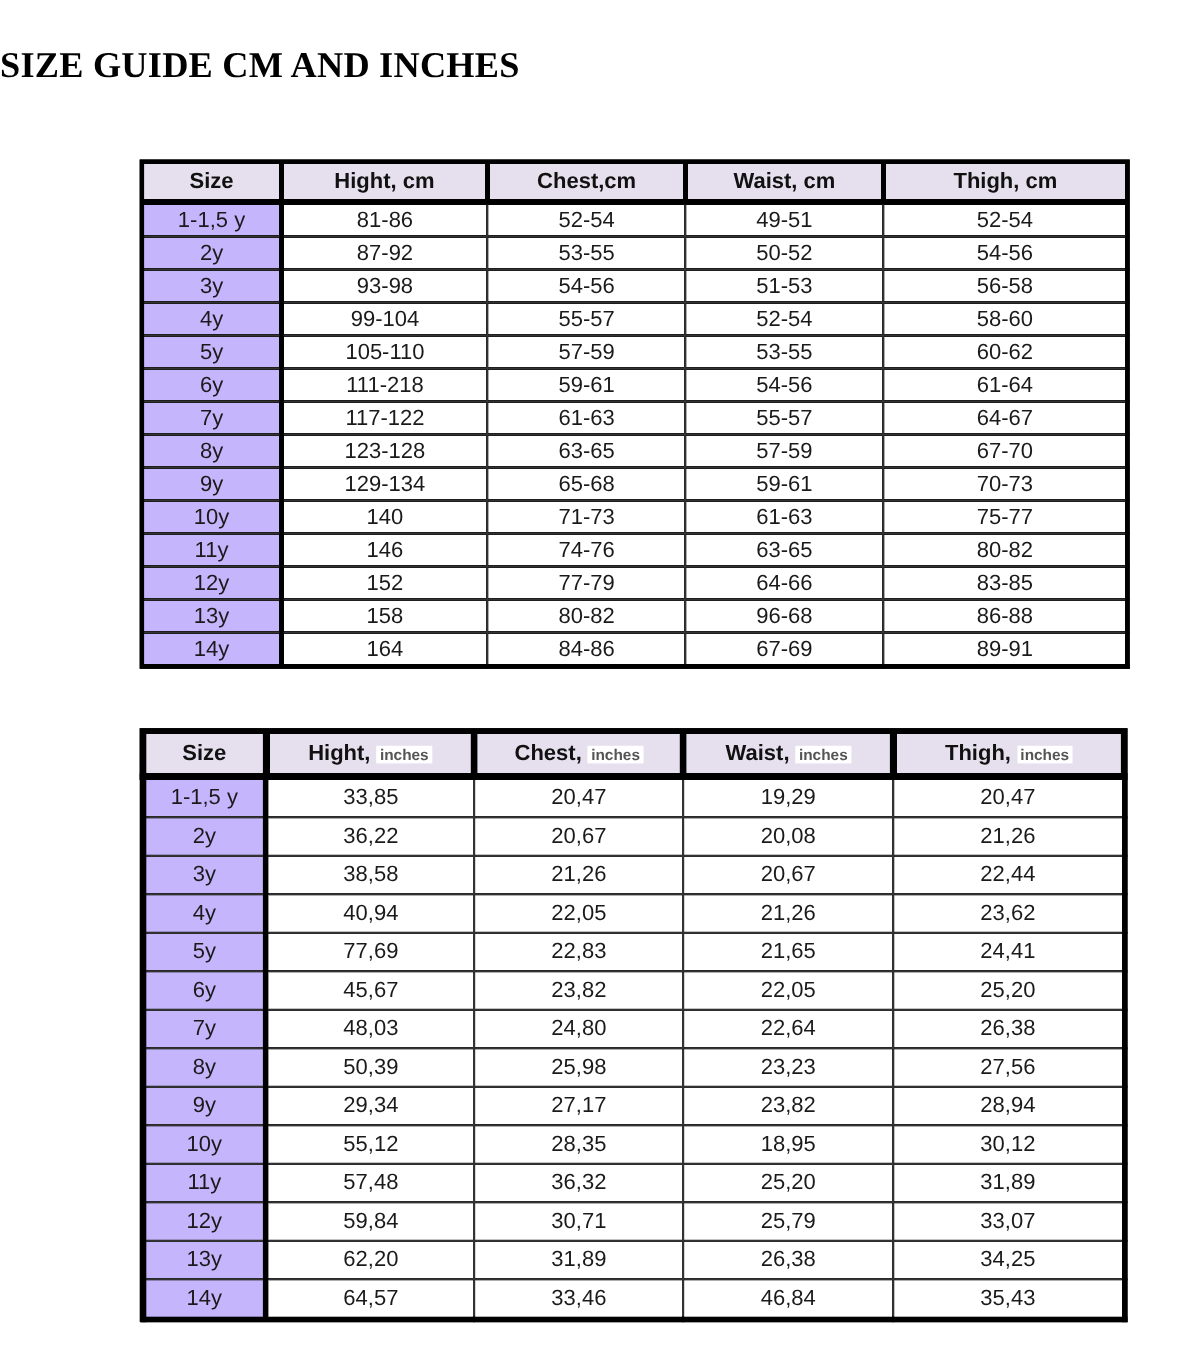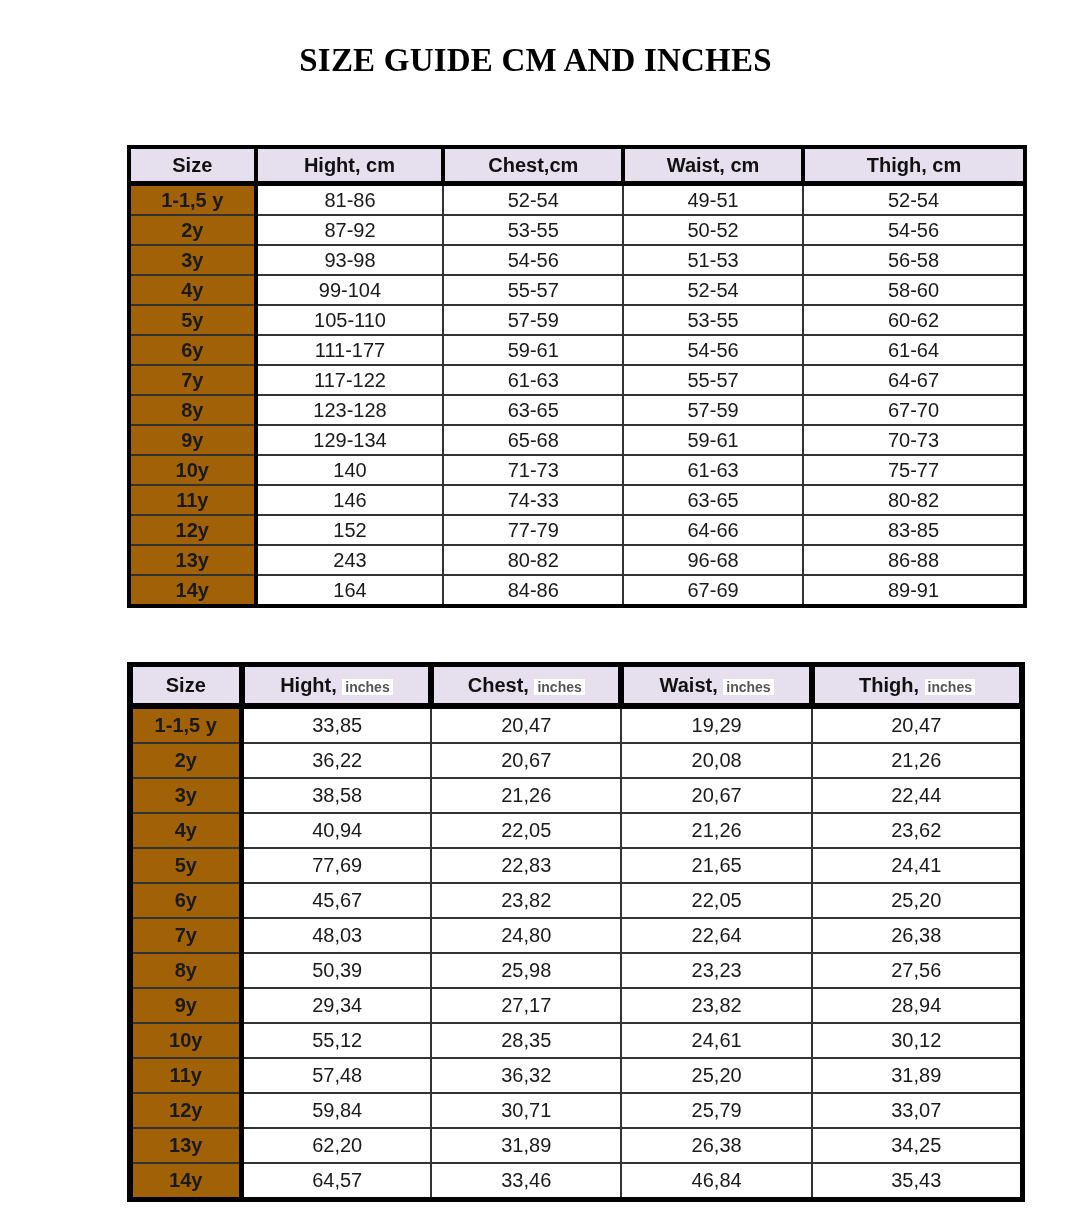--- a/index.html
+++ b/index.html
@@ -1,24 +1,24 @@
 <!DOCTYPE html>
 <html><head>
   <meta charset="utf-8">
   <style>
     html, body { margin: 0; padding: 0; background: #ffffff; }
     body { width: 1071px; height: 1232px; position: relative; overflow: hidden; font-family: "Liberation Sans", "DejaVu Sans", sans-serif; color: #111; }
-    .title { position: absolute; top: 20px; left: 0; width: 1071px; text-align: center; font-family: "Liberation Serif", "DejaVu Serif", serif; font-weight: bold; font-size: 33px; letter-spacing: 0.2px; color: #000; }
+    .title { position: absolute; top: 20px; left: 0; width: 1071px; font-family: "Liberation Serif", "DejaVu Serif", serif; font-weight: bold; font-size: 33px; letter-spacing: 0.2px; color: #000; }
     table { position: absolute; border-collapse: collapse; table-layout: fixed; background: #000; margin-left: 41px; }
     table.cm { left: 86px; top: 145px; width: 900px; }
     table.in { left: 86px; top: 662px; width: 898px; }
     td, th { text-align: center; padding: 0; overflow: hidden; white-space: nowrap; }
     th { background: #e6e0ee; font-weight: bold; color: #111; }
     td { background: #fff; color: #1a1a1a; }
-    td.size { background: #a16207; font-weight: bold; }
+    td.size { background: #c4b5fd; font-weight: normal; }
     
     table.cm { border: 4px solid #000; }
     table.cm th { height: 32px; font-size: 20px; border-left: 4px solid #000; border-right: 4px solid #000; border-bottom: 5px solid #000; }
     table.cm td { height: 28px; font-size: 20px; border: 2px solid #333; }
     table.cm td.size { border-right: 4px solid #000; border-left: 4px solid #000; }
     
     table.in { border: 5px solid #000; }
     table.in th { height: 36px; font-size: 20px; border-left: 6px solid #000; border-right: 6px solid #000; border-bottom: 6px solid #000; }
     table.in td { height: 33px; font-size: 20px; border: 2px solid #333; }
     table.in td.size { border-right: 5px solid #000; border-left: 4px solid #000; }
@@ -77,21 +77,21 @@
       </tr>
       <tr>
         <td class="size">5y</td>
         <td>105-110</td>
         <td>57-59</td>
         <td>53-55</td>
         <td>60-62</td>
       </tr>
       <tr>
         <td class="size">6y</td>
-        <td>111-177</td>
+        <td>111-218</td>
         <td>59-61</td>
         <td>54-56</td>
         <td>61-64</td>
       </tr>
       <tr>
         <td class="size">7y</td>
         <td>117-122</td>
         <td>61-63</td>
         <td>55-57</td>
         <td>64-67</td>
@@ -113,34 +113,34 @@
       <tr>
         <td class="size">10y</td>
         <td>140</td>
         <td>71-73</td>
         <td>61-63</td>
         <td>75-77</td>
       </tr>
       <tr>
         <td class="size">11y</td>
         <td>146</td>
-        <td>74-33</td>
+        <td>74-76</td>
         <td>63-65</td>
         <td>80-82</td>
       </tr>
       <tr>
         <td class="size">12y</td>
         <td>152</td>
         <td>77-79</td>
         <td>64-66</td>
         <td>83-85</td>
       </tr>
       <tr>
         <td class="size">13y</td>
-        <td>243</td>
+        <td>158</td>
         <td>80-82</td>
         <td>96-68</td>
         <td>86-88</td>
       </tr>
       <tr>
         <td class="size">14y</td>
         <td>164</td>
         <td>84-86</td>
         <td>67-69</td>
         <td>89-91</td>
@@ -226,21 +226,21 @@
         <td class="size">9y</td>
         <td>29,34</td>
         <td>27,17</td>
         <td>23,82</td>
         <td>28,94</td>
       </tr>
       <tr>
         <td class="size">10y</td>
         <td>55,12</td>
         <td>28,35</td>
-        <td>24,61</td>
+        <td>18,95</td>
         <td>30,12</td>
       </tr>
       <tr>
         <td class="size">11y</td>
         <td>57,48</td>
         <td>36,32</td>
         <td>25,20</td>
         <td>31,89</td>
       </tr>
       <tr>

